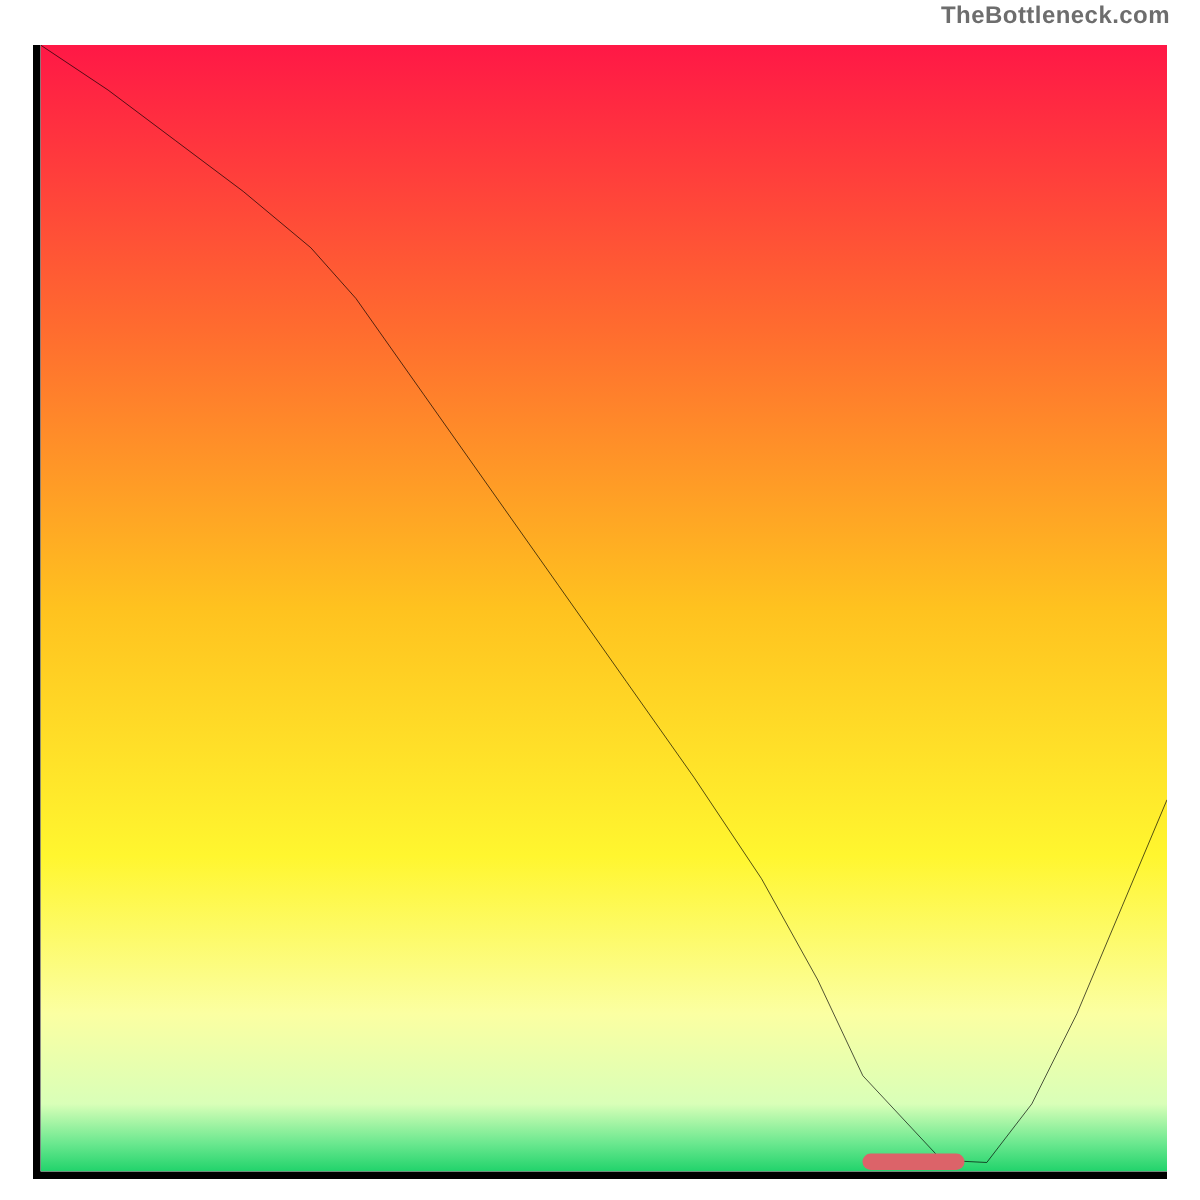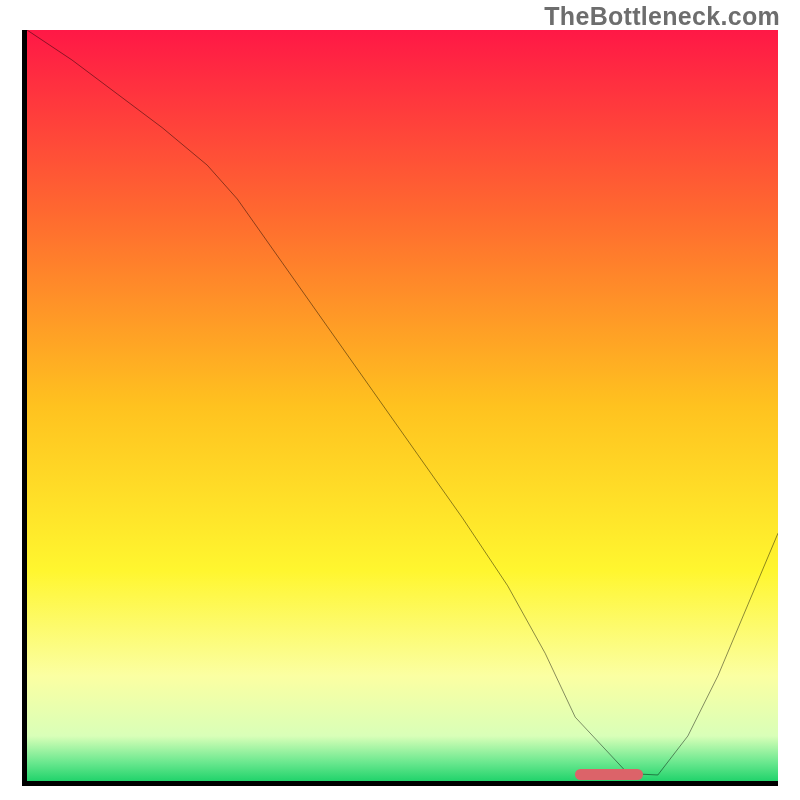--- a/index.html
+++ b/index.html
@@ -13,21 +13,21 @@
   }
   .wrap {
     position: relative;
     width: 800px;
     height: 800px;
   }
   .attr {
     position: absolute;
     top: 2px;
     right: 20px;
-    font-size: 25px;
+    font-size: 16px;
     font-weight: 600;
     color: #6d6d6d;
     letter-spacing: 0.3px;
   }
   .plot {
     position: absolute;
     left: 22px;
     top: 30px;
     width: 756px;
     height: 756px;

